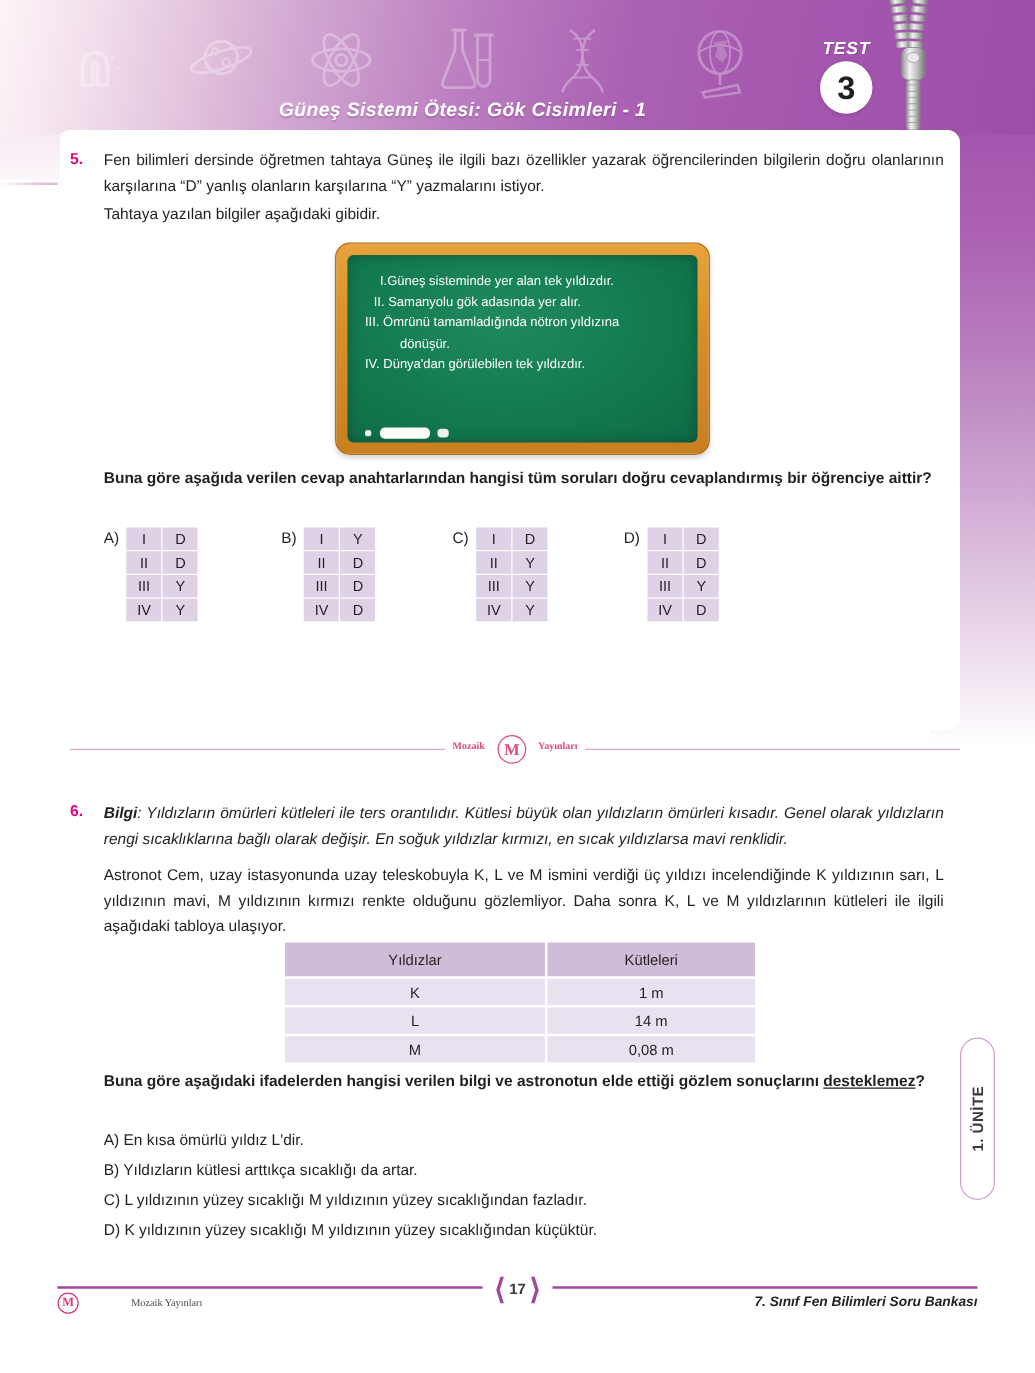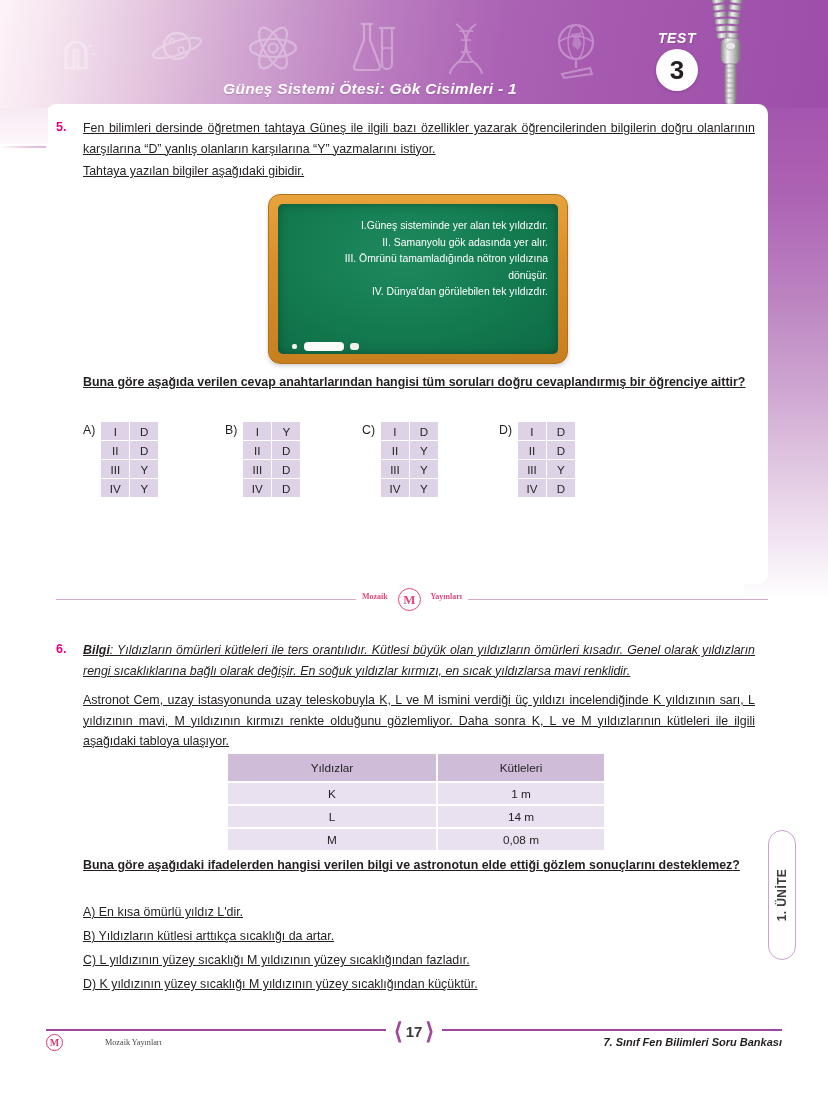--- a/index.html
+++ b/index.html
@@ -96,21 +96,20 @@
 
   
   .qnum {
     position: absolute;
     color: #e6007e; font-weight: bold; font-size: 12.5px;
   }
   .qtext {
     position: absolute;
     color: #231f20; font-size: 12.4px; line-height: 20.5px;
     text-align: justify;
-    text-decoration: underline;
   }
   .qtext.nojust { text-align: left; }
   .bold { font-weight: bold; }
   .ital { font-style: italic; }
   .uline { text-decoration: underline; }
 
   
   .board-wrap { position: absolute; left: 268px; top: 194px; width: 300px; height: 170px; }
   .board-frame {
     width: 300px; height: 170px; border-radius: 12px;
@@ -120,21 +119,21 @@
     border: 1px solid #b3701a;
   }
   .board-inner {
     width: 100%; height: 100%; border-radius: 5px;
     background: radial-gradient(ellipse at 45% 35%, #1f8a5e 0%, #137a4f 55%, #0e6b45 100%);
     position: relative; overflow: hidden;
     box-shadow: inset 0 0 10px rgba(0,0,0,.28);
   }
   .board-lines {
     position: absolute; left: 12px; top: 14px; right: 10px;
-    color: #ffffff; font-size: 10.4px; line-height: 16.6px; text-align: right;
+    color: #ffffff; font-size: 10.4px; line-height: 16.6px;
   }
   .board-lines .bl { display: block; white-space: nowrap; }
   .chalk1 { position: absolute; left: 14px; bottom: 5px; width: 5px; height: 5px;
             border-radius: 2px; background: #f2f2ee; }
   .chalk2 { position: absolute; left: 26px; bottom: 3px; width: 40px; height: 9px;
             border-radius: 4px; background: #fbfbf7; }
   .chalk3 { position: absolute; left: 72px; bottom: 4px; width: 9px; height: 7px;
             border-radius: 3px; background: #f0f0ec; }
 
   
@@ -201,21 +200,21 @@
   }
   .footer-rule-r {
     position: absolute; right: 46px; top: 1029px; width: 340px; height: 2.4px;
     background: #a0479f;
   }
   .pagenum-wrap {
     position: absolute; left: 380px; top: 1016px; width: 68px; height: 30px;
     display: flex; align-items: center; justify-content: center; gap: 3px;
   }
   .chev { color: #a0479f; font-size: 23px; font-weight: bold; line-height: 1; }
-  .pagenum { font-size: 15px; font-weight: bold; color: #3a3a3a; }
+  .pagenum { font-size: 12px; font-weight: bold; color: #3a3a3a; }
   .foot-logo {
     position: absolute; left: 46px; top: 1034px;
     display: flex; align-items: center; gap: 5px;
   }
   .foot-logo-circle {
     width: 17px; height: 17px; border-radius: 50%;
     border: 1.3px solid #d13b78; display: flex; align-items: center; justify-content: center;
   }
   .foot-logo-circle span { color: #d13b78; font-size: 10px; font-weight: bold;
                             font-family: "Liberation Serif", serif; }

